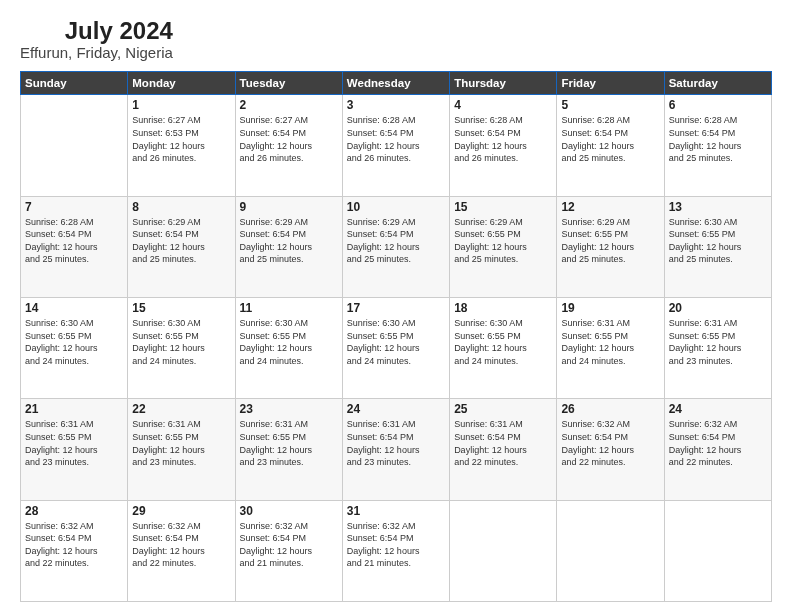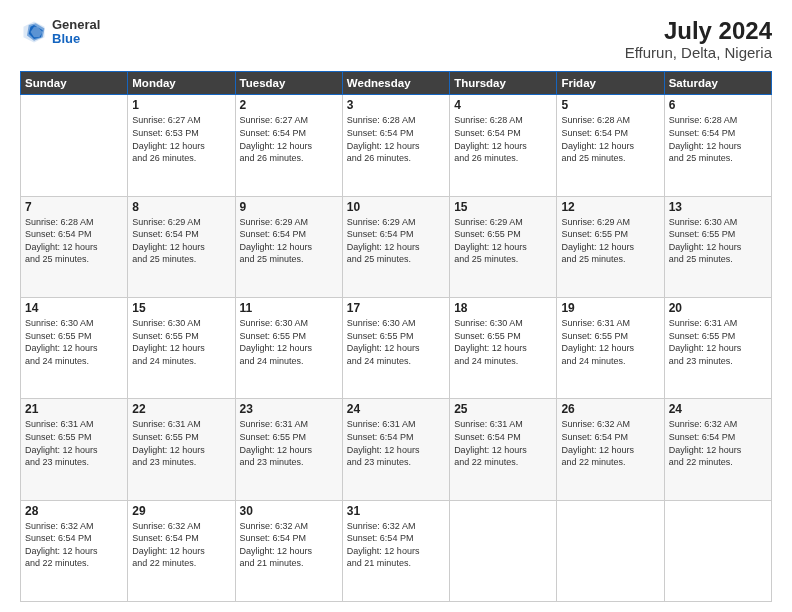--- a/index.html
+++ b/index.html
@@ -95,35 +95,23 @@
     }
     tr:nth-child(odd) td { background: #fff; }
     tr:nth-child(even) td { background: #f7f7f7; }
     .calendar thead tr th { background: #404040; }
   </style>
 </head>
 <body>
 
 <div class="page">
   <div class="header">
-    <div class="logo">
-      <svg class="logo-icon" viewBox="0 0 32 32">
-        <polygon points="16,4 28,10 28,22 16,28 4,22 4,10" fill="#1565c0" opacity="0.15"></polygon>
-        <polygon points="18,6 28,12 26,22 16,26 8,20 10,8" fill="#1565c0" opacity="0.5"></polygon>
-        <polygon points="16,8 26,14 24,22 16,24 10,18 12,10" fill="#1565c0"></polygon>
-        <polygon points="20,10 26,16 22,22 16,22 12,16 16,10" fill="#fff" opacity="0.3"></polygon>
-      </svg>
-      <div class="logo-text">
-        <span class="logo-general">General</span>
-        <span class="logo-blue">Blue</span>
-      </div>
-    </div>
     <div class="title-block">
       <div class="title-month">July 2024</div>
-      <div class="title-location">Effurun, Delta, Nigeria</div>
+      <div class="title-location">Effurun, Friday, Nigeria</div>
     </div>
   </div>
 
   <table class="calendar">
     <thead>
       <tr>
       <th>Sunday</th>
           <th>Monday</th>
           <th>Tuesday</th>
           <th>Wednesday</th>

